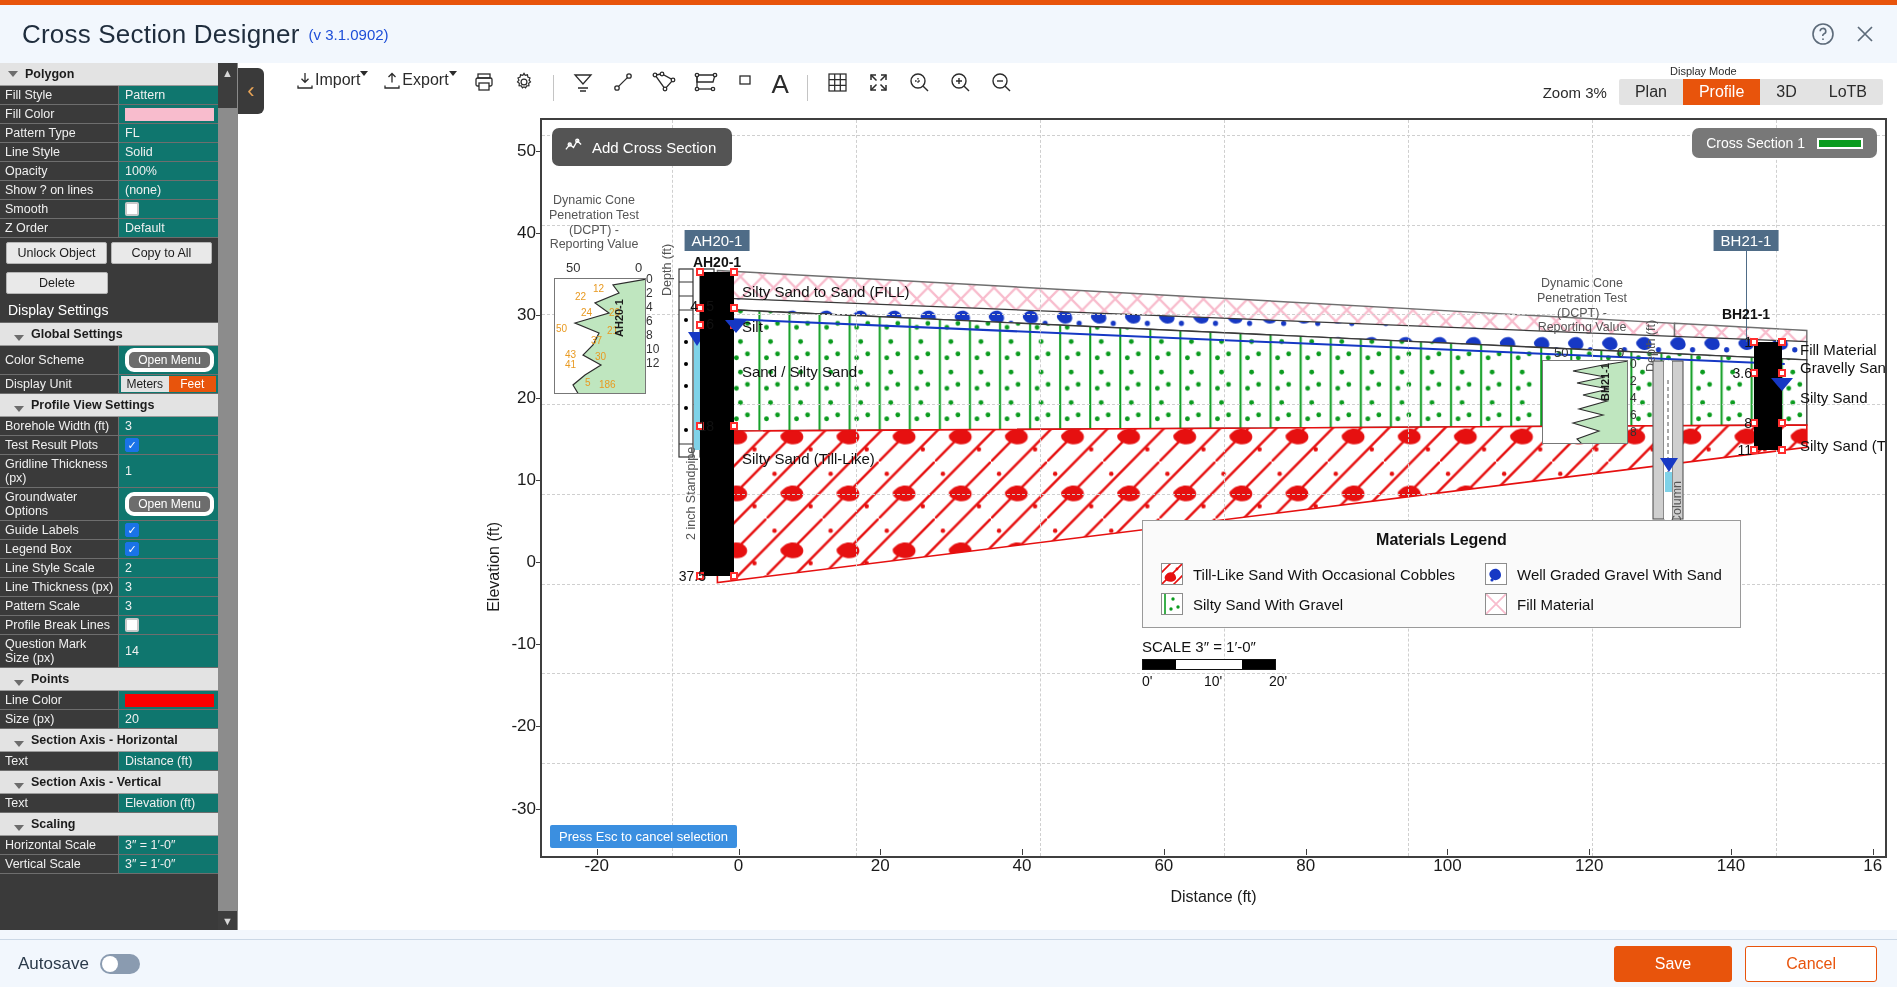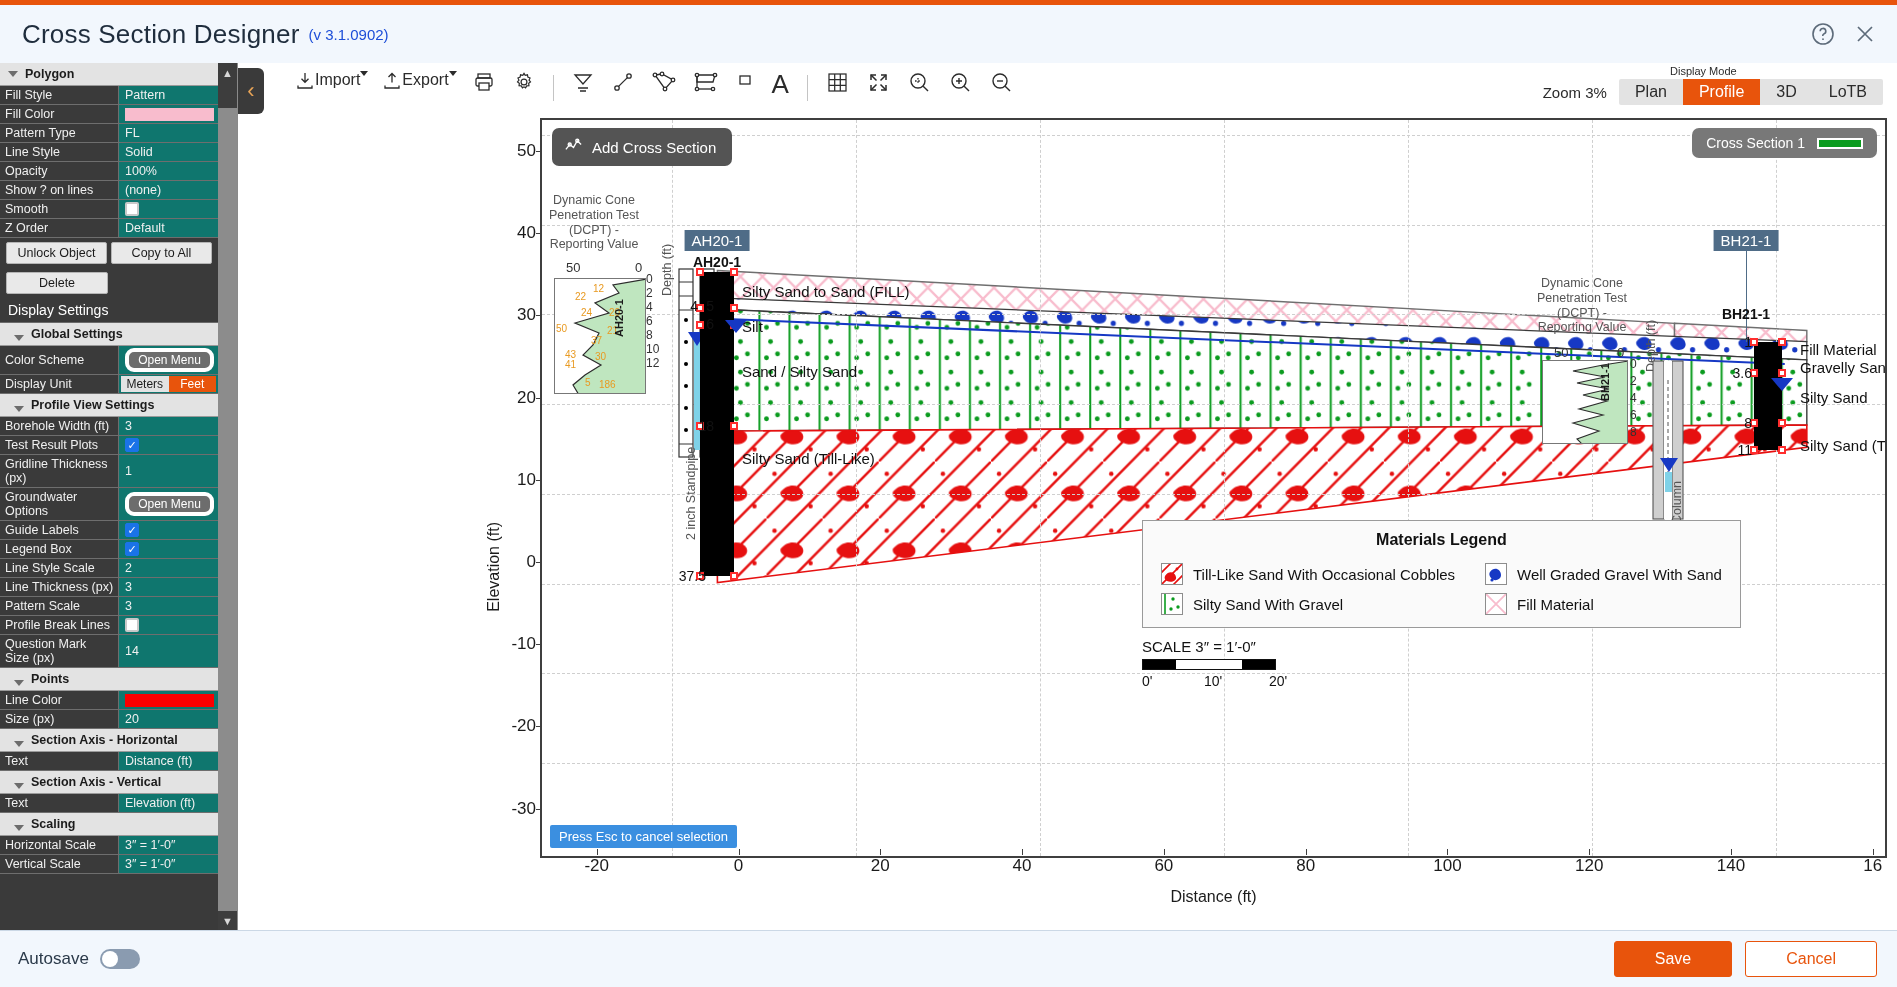--- a/index.html
+++ b/index.html
@@ -279,21 +279,21 @@
   
   #scalebar { position: absolute; z-index: 4; }
   #scalebar .sb-title { font-size: 15px; color: #111; margin-bottom: 4px; }
   #sb-bar { display: flex; width: 134px; height: 11px; border: 1px solid #111; }
   #sb-bar div { flex: 1; }
   #sb-ticks { display: flex; width: 160px; margin-top: 3px; font-size: 14px; color: #111; position: relative; }
   #sb-ticks span { position: absolute; }
 
   
   #bottombar {
-    position: absolute; left: 0; right: 0; bottom: 0; height: 57px;
+    position: absolute; left: 0; right: 0; bottom: 0; height: 48px;
     background: #f2f7fd; display: flex; align-items: center;
     border-top: 1px solid #cbd8e6;
   }
   #autosave-wrap { display: flex; align-items: center; gap: 11px; margin-left: 18px; }
   #autosave-label { font-size: 17px; color: #2b3a4a; }
   #autosave-toggle {
     width: 40px; height: 20px; border-radius: 10px; background: #8a9bb0;
     position: relative; cursor: pointer;
   }
   #autosave-toggle::after {

